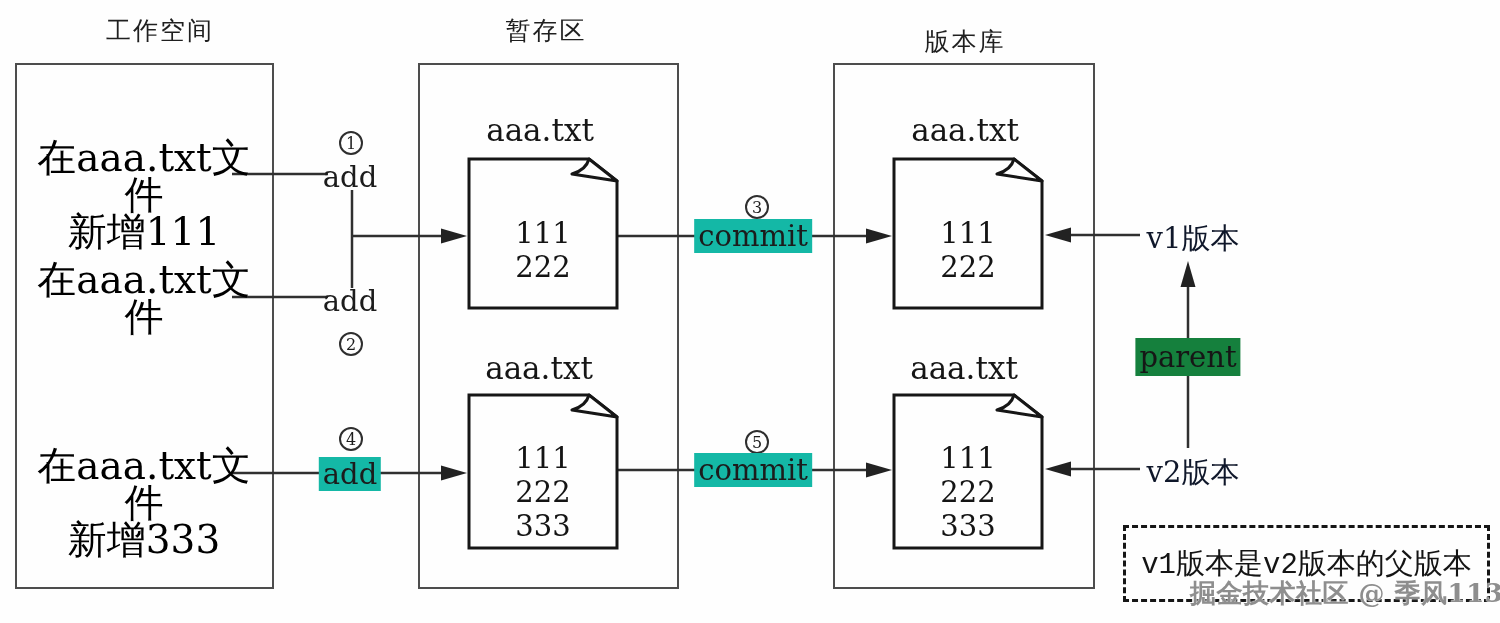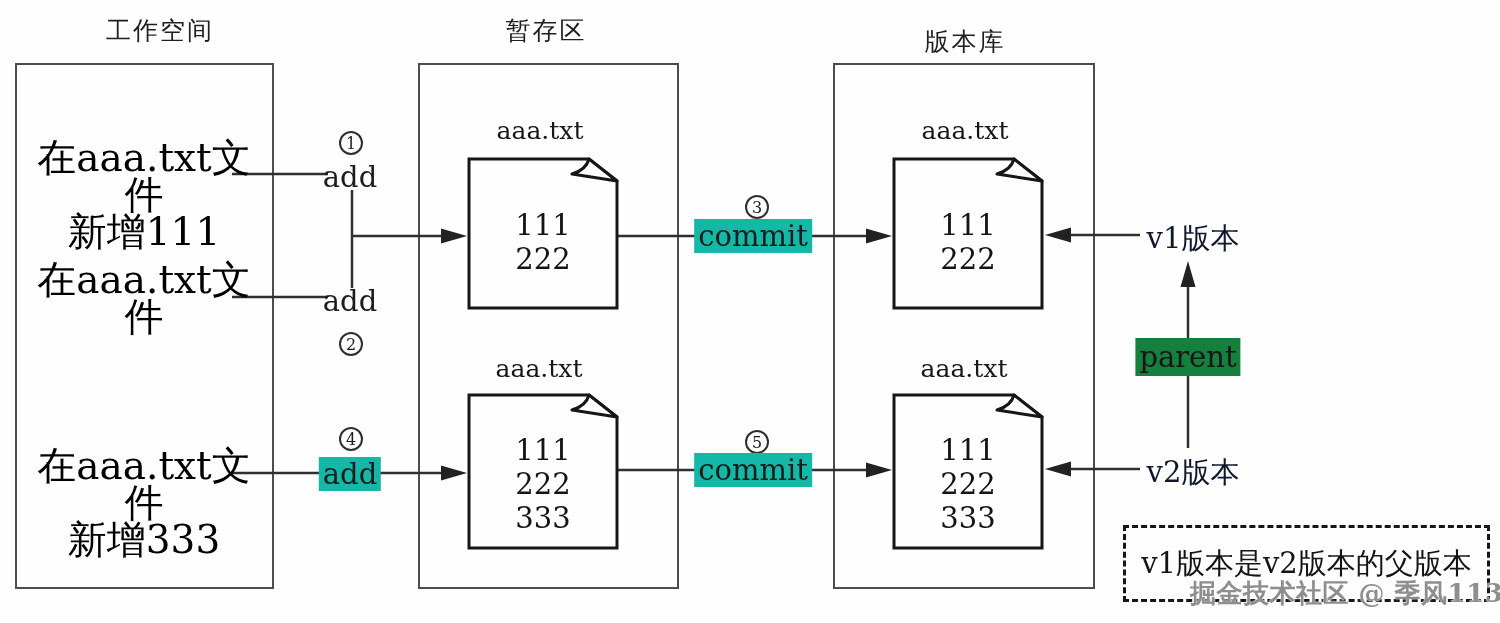--- a/index.html
+++ b/index.html
@@ -29,33 +29,33 @@
     position:absolute;width:24px;height:24px;
     border:2px solid #2e2e2e;border-radius:50%;
     display:flex;align-items:center;justify-content:center;
     font-size:16px;color:#1c1c1c;background:#fefefe;
     transform:translate(-50%,-50%);
     box-sizing:border-box;
   }
   .doc{position:absolute;}
   .doc svg{position:absolute;left:0;top:0;}
   .doc-lines{
-    position:absolute;left:0;top:0;width:100%;height:100%;
+    position:absolute;left:0;top:8px;width:100%;height:100%;
     display:flex;flex-direction:column;align-items:center;justify-content:center;
     font-size:29px;line-height:34px;color:#141414;
   }
-  .doc-label{font-size:25px;color:#161616;}
+  .doc-label{font-size:31px;color:#161616;}
   .ver-label{font-size:29px;color:#0f172a;}
   .parent-label{font-size:29px;color:#161616;background:#15803d;padding:2px 4px;}
   .note-box{
     position:absolute;left:1123px;top:525px;width:367px;height:77px;
     border:3px dashed #161616;box-sizing:border-box;
     display:flex;align-items:center;justify-content:center;
   }
-  .note-text{font-size:29px;color:#141414;white-space:nowrap;}
+  .note-text{font-size:29px;color:#141414;white-space:nowrap;font-family:Liberation Mono, monospace;}
   .watermark{
     position:absolute;left:1190px;top:576px;width:300px;
     font-size:26px;font-weight:bold;color:#8e8e8e;
     white-space:nowrap;letter-spacing:0.5px;
     text-shadow:0 0 1px #ffffff,0 0 2px #ffffff;
   }
 </style>
 </head>
 <body>
 

